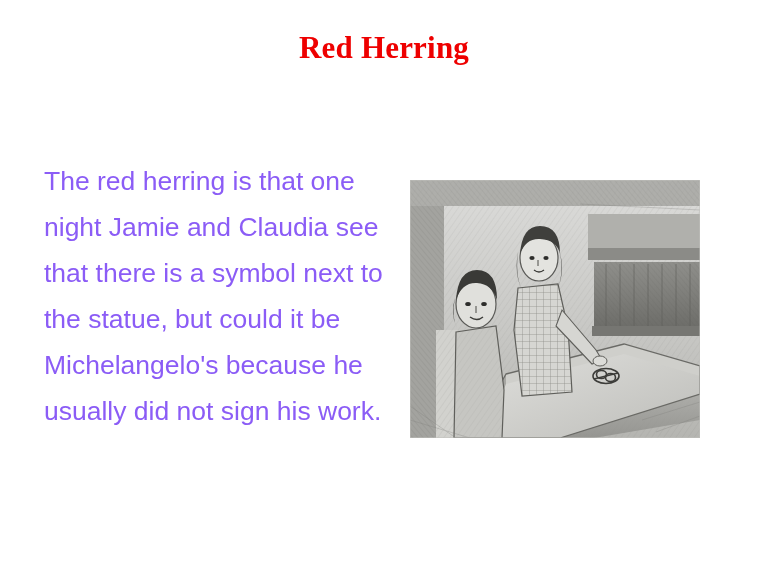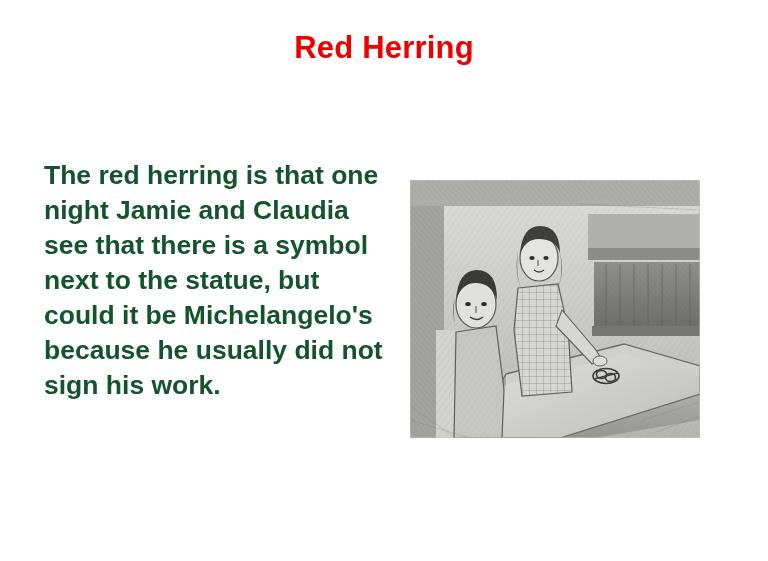--- a/index.html
+++ b/index.html
@@ -22,33 +22,32 @@
   .slide-title {
     position: absolute;
     top: 30px;
     left: 0;
     width: 768px;
     text-align: center;
     font-size: 31px;
     font-weight: bold;
     color: #ee0000;
     letter-spacing: 0.2px;
-    font-family: Liberation Sans, sans-serif;
+    font-family: Liberation Serif, serif;
   }
   .body-text {
     position: absolute;
     top: 158px;
     left: 44px;
     width: 345px;
     font-size: 26.5px;
-    line-height: 35px;
-    color: #14532d;
+    line-height: 46px;
+    color: #8b5cf6;
     font-family: "Liberation Sans", sans-serif;
     white-space: pre-line;
-    font-weight: bold;
   }
   .illustration {
     position: absolute;
     top: 180px;
     left: 410px;
     width: 290px;
     height: 258px;
     background: #efefee;
     overflow: hidden;
     border: 0;

